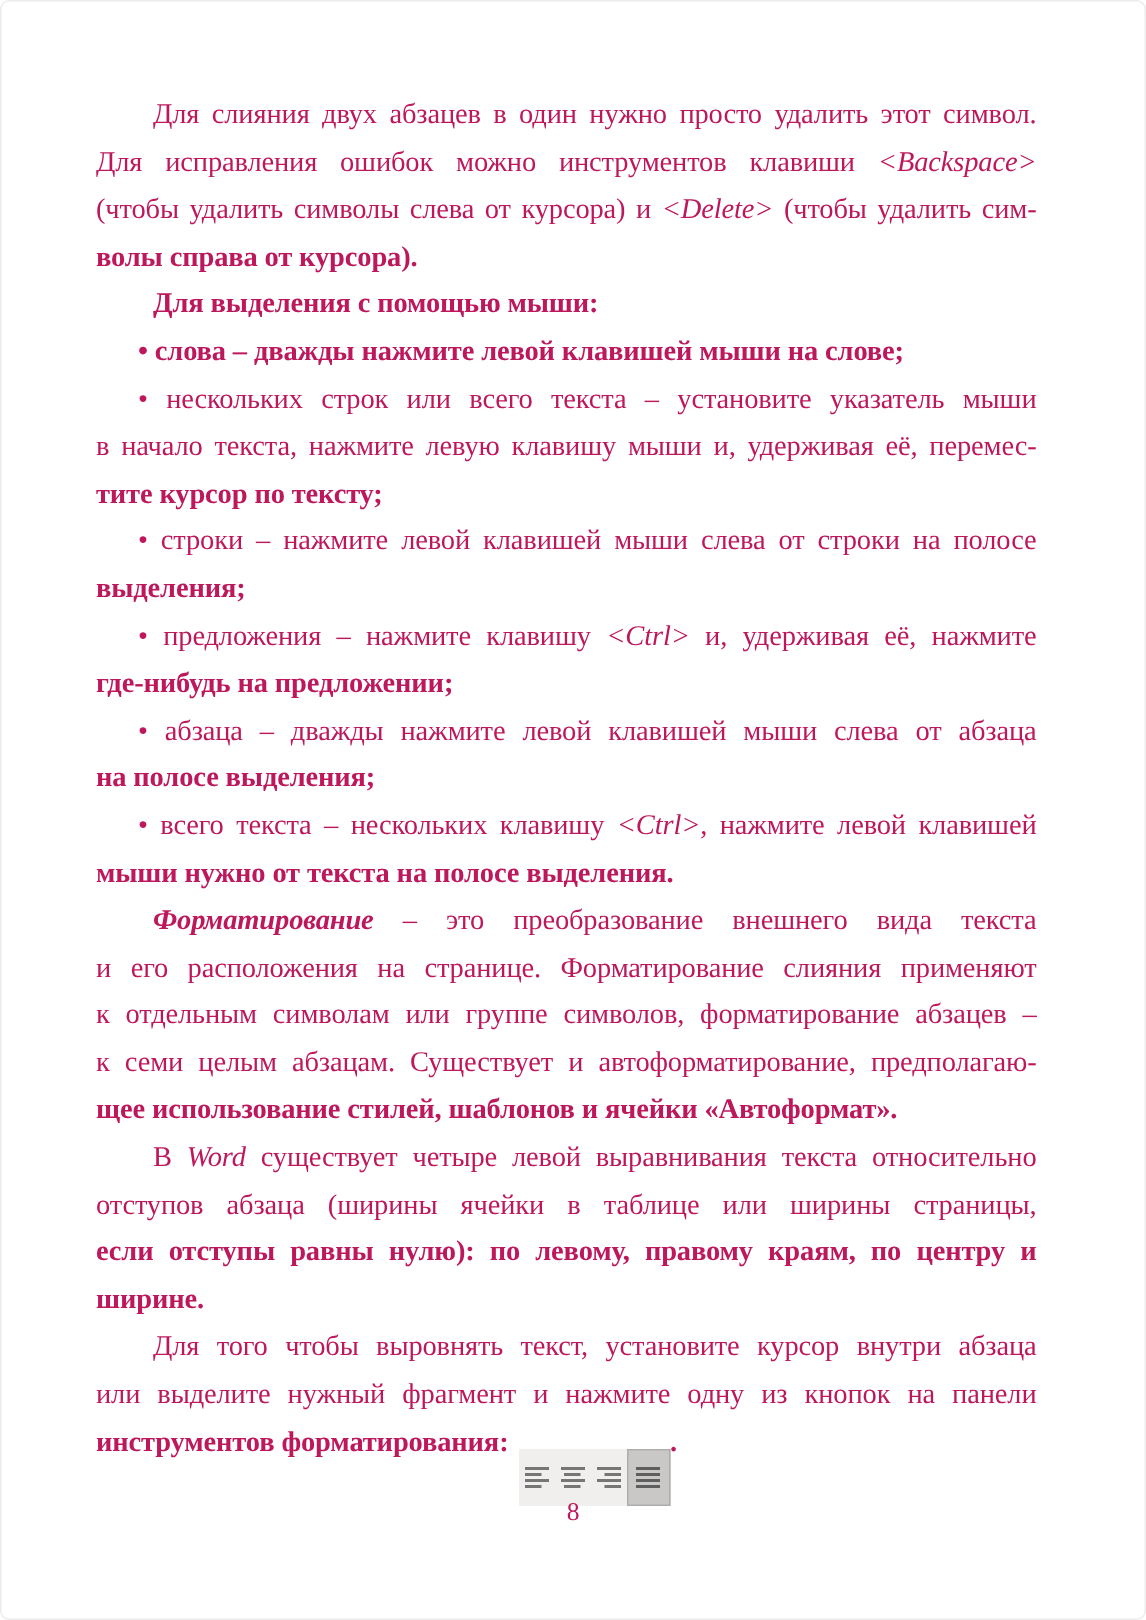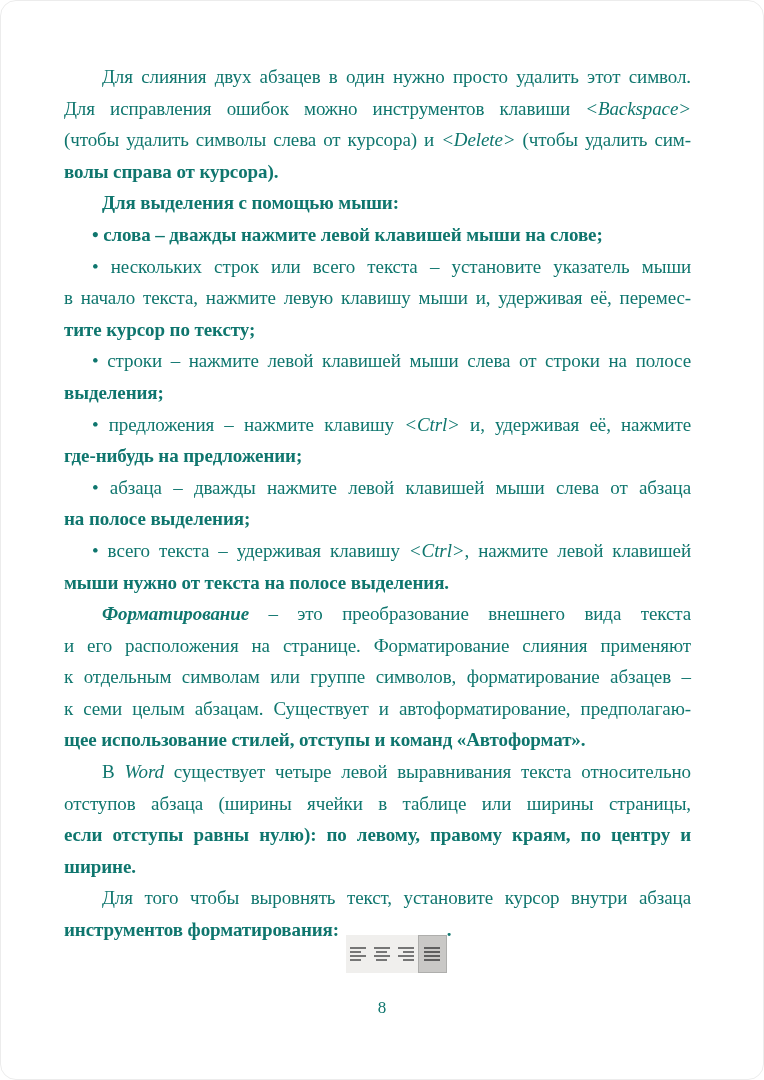--- a/index.html
+++ b/index.html
@@ -1,24 +1,24 @@
 <!DOCTYPE html>
 <html><head>
 <meta charset="utf-8">
 <style>
   html,body { margin:0; padding:0; background:#ffffff; }
   .page {
     position:relative;
     width:764px; height:1080px;
     background:#ffffff;
     border:1px solid #ececec;
-    border-radius:16px;
+    border-radius:6px;
     box-sizing:border-box;
     font-family:"Liberation Serif", serif;
-    color:#0f766e;
+    color:#be185d;
     overflow:hidden;
   }
   .doc-body {
     position:absolute;
     left:63px; top:60px; width:627px;
   }
   .para { margin:0; padding:0; }
   .line {
     font-size:19px;
     line-height:31.6px;
@@ -90,37 +90,38 @@
       </div>
       <div class="para">
         <div class="line first-bullet"><span>• предложения – нажмите клавишу </span><span class="run-i">&lt;Ctrl&gt;</span><span> и, удерживая её, нажмите</span></div>
         <div class="line last"><span>где-нибудь на предложении;</span></div>
       </div>
       <div class="para">
         <div class="line first-bullet"><span>• абзаца – дважды нажмите левой клавишей мыши слева от абзаца</span></div>
         <div class="line last"><span>на полосе выделения;</span></div>
       </div>
       <div class="para">
-        <div class="line first-bullet"><span>• всего текста – удерживая клавишу </span><span class="run-i">&lt;Ctrl&gt;</span><span>, нажмите левой клавишей</span></div>
+        <div class="line first-bullet"><span>• всего текста – нескольких клавишу </span><span class="run-i">&lt;Ctrl&gt;</span><span>, нажмите левой клавишей</span></div>
         <div class="line last"><span>мыши нужно от текста на полосе выделения.</span></div>
       </div>
       <div class="para">
         <div class="line first-indent"><span class="run-bi">Форматирование</span><span> – это преобразование внешнего вида текста</span></div>
         <div class="line"><span>и его расположения на странице. Форматирование слияния применяют</span></div>
         <div class="line"><span>к отдельным символам или группе символов, форматирование абзацев –</span></div>
         <div class="line"><span>к семи целым абзацам. Существует и автоформатирование, предполагаю-</span></div>
-        <div class="line last"><span>щее использование стилей, отступы и команд «Автоформат».</span></div>
+        <div class="line last"><span>щее использование стилей, шаблонов и ячейки «Автоформат».</span></div>
       </div>
       <div class="para">
         <div class="line first-indent"><span>В </span><span class="run-i">Word</span><span> существует четыре левой выравнивания текста относительно</span></div>
         <div class="line"><span>отступов абзаца (ширины ячейки в таблице или ширины страницы,</span></div>
         <div class="line last"><span>если отступы равны нулю): по левому, правому краям, по центру и ширине.</span></div>
       </div>
       <div class="para">
         <div class="line first-indent"><span>Для того чтобы выровнять текст, установите курсор внутри абзаца</span></div>
+        <div class="line"><span>или выделите нужный фрагмент и нажмите одну из кнопок на панели</span></div>
         <div class="line last"><span>инструментов форматирования: </span><span class="align-strip" style="background: rgb(240, 239, 237);">
             <span class="align-btn align-left">
               <span class="glyph">
                 <span class="bar"></span>
                 <span class="bar"></span>
                 <span class="bar"></span>
                 <span class="bar"></span>
               </span>
             </span>
             <span class="align-btn align-center">

